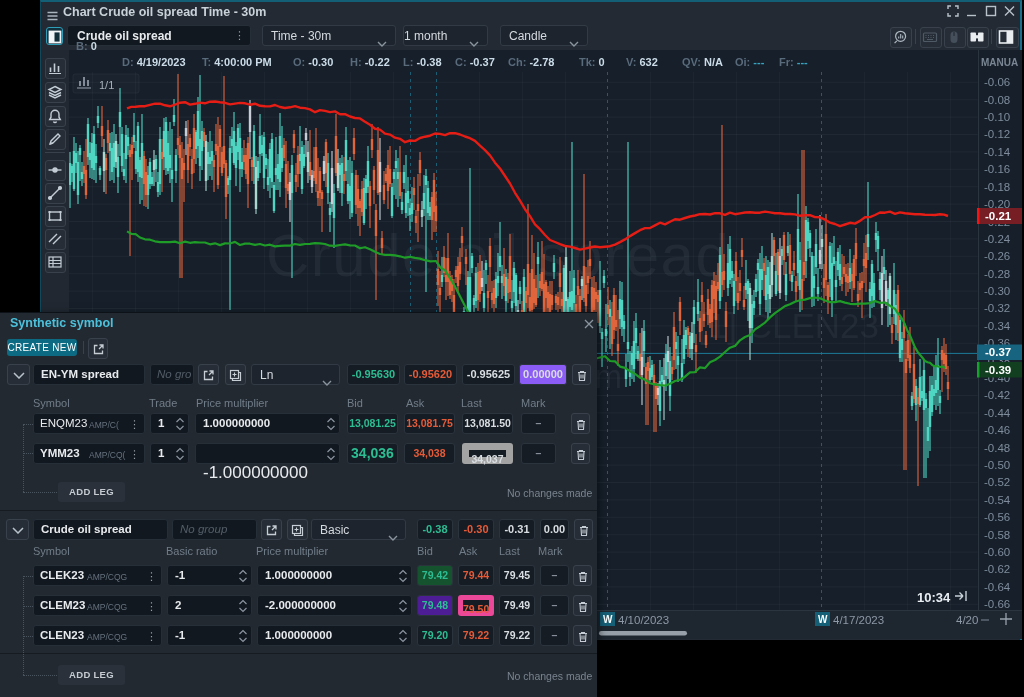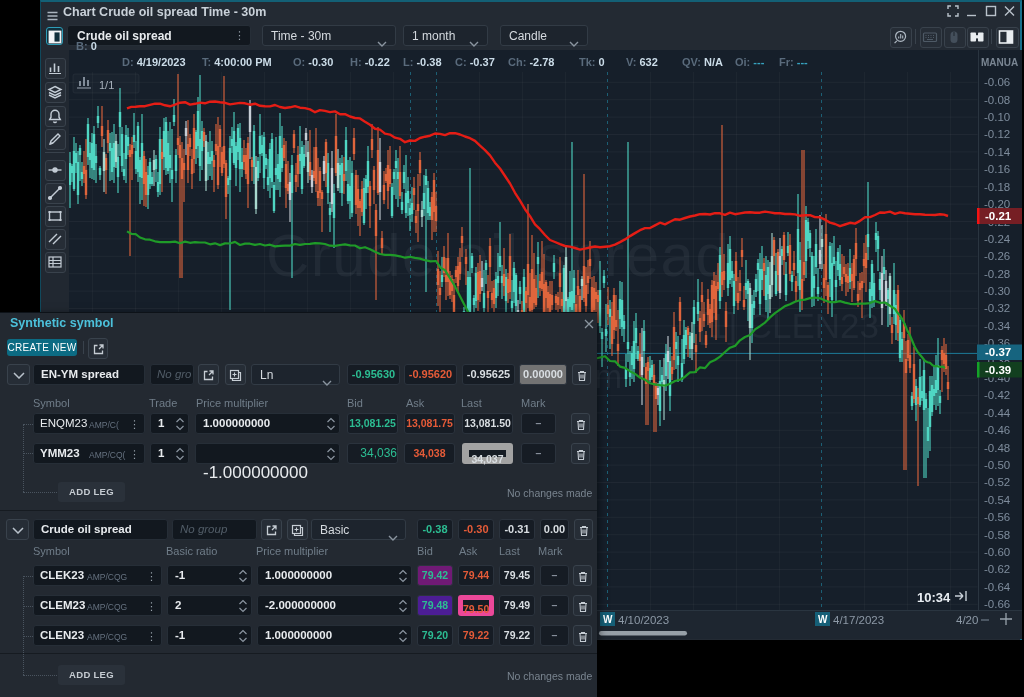--- a/index.html
+++ b/index.html
@@ -20,21 +20,21 @@
       <rect x="1.5" y="1.5" width="11" height="11" fill="none" stroke="#f2f5f7" stroke-width="1.8"></rect>
       <rect x="1.5" y="1.5" width="5" height="11" fill="#f2f5f7"></rect>
     </svg></div>
 <div style="position:absolute;left:67px;top:25px;width:184px;height:21px;background:#12181f;border:1px solid #262e37;border-radius:3px;box-sizing:border-box">
     <span style="position:absolute;left:9px;top:3px;font-size:12px;font-weight:bold;color:#e8ebee">Crude oil spread</span>
     <span style="position:absolute;right:5px;top:3px;color:#97a1ab;font-size:11px">⋮</span>
   </div>
 <div style="position:absolute;left:262px;top:25px;width:134px;height:21px;background:#1d242d;border:1px solid #323b45;border-radius:3px;color:#d5dadf;font-size:12px;line-height:20px;padding-left:8px;box-sizing:border-box">Time - 30m<span style="position:absolute;right:8px;top:7px"><svg width="10" height="6" viewBox="0 0 10 6" xmlns="http://www.w3.org/2000/svg">
         <path d="M1 1l4 4 4-4" fill="none" stroke="#8b95a0" stroke-width="1.4"></path>
       </svg></span></div>
-<div style="position:absolute;left:403px;top:25px;width:85px;height:21px;background:#1d242d;border:1px solid #323b45;border-radius:3px;color:#d5dadf;font-size:12px;line-height:20px;padding-left:8px;box-sizing:border-box">1 month<span style="position:absolute;right:8px;top:7px"><svg width="10" height="6" viewBox="0 0 10 6" xmlns="http://www.w3.org/2000/svg">
+<div style="position:absolute;left:403px;top:25px;width:85px;height:21px;background:#1d242d;border:1px solid #323b45;border-radius:3px;color:#d5dadf;font-size:12px;line-height:20px;box-sizing:border-box">1 month<span style="position:absolute;right:8px;top:7px"><svg width="10" height="6" viewBox="0 0 10 6" xmlns="http://www.w3.org/2000/svg">
         <path d="M1 1l4 4 4-4" fill="none" stroke="#8b95a0" stroke-width="1.4"></path>
       </svg></span></div>
 <div style="position:absolute;left:500px;top:25px;width:88px;height:21px;background:#1d242d;border:1px solid #323b45;border-radius:3px;color:#d5dadf;font-size:12px;line-height:20px;padding-left:8px;box-sizing:border-box">Candle<span style="position:absolute;right:8px;top:7px"><svg width="10" height="6" viewBox="0 0 10 6" xmlns="http://www.w3.org/2000/svg">
         <path d="M1 1l4 4 4-4" fill="none" stroke="#8b95a0" stroke-width="1.4"></path>
       </svg></span></div>
 <div style="position:absolute;left:890px;top:27px;width:20px;height:19px;border:1px solid #39424c;border-radius:3px;background:#262d36;"><svg width="18" height="18" viewBox="0 0 18 18" xmlns="http://www.w3.org/2000/svg">
       <g fill="none" stroke="#aeb8c2" stroke-width="1.2">
         <circle cx="9.6" cy="8.3" r="5"></circle>
         <path d="M5.8 12.8L3.6 15.2"></path>
         <path d="M7.7 10.6V8.6M9.7 10.6V5.9M11.7 10.6V7.6" stroke-width="1.1"></path>
@@ -277,21 +277,21 @@
     </svg></div>
 <div style="position:absolute;left:251px;top:364px;width:89px;height:21px;background:#1d242d;border:1px solid #323b45;border-radius:3px;box-sizing:border-box;">
     <span style="position:absolute;left:8px;top:3px;font-size:12px;color:#d5dadf">Ln</span>
     <span style="position:absolute;right:7px;top:7px"><svg width="10" height="6" viewBox="0 0 10 6" xmlns="http://www.w3.org/2000/svg">
         <path d="M1 1l4 4 4-4" fill="none" stroke="#8b95a0" stroke-width="1.4"></path>
       </svg></span>
   </div>
 <div style="position:absolute;left:347px;top:364px;width:53px;height:21px;background:#161c24;border:1px solid #2b333d;border-radius:3px;box-sizing:border-box;text-align:center;line-height:19px;font-size:11px;font-weight:bold;color:#2cbd92">-0.95630</div>
 <div style="position:absolute;left:404px;top:364px;width:53px;height:21px;background:#161c24;border:1px solid #2b333d;border-radius:3px;box-sizing:border-box;text-align:center;line-height:19px;font-size:11px;font-weight:bold;color:#e55b38">-0.95620</div>
 <div style="position:absolute;left:462px;top:364px;width:53px;height:21px;background:#161c24;border:1px solid #2b333d;border-radius:3px;box-sizing:border-box;text-align:center;line-height:19px;font-size:11px;font-weight:bold;color:#d9dee2">-0.95625</div>
-<div style="position:absolute;left:519px;top:364px;width:48px;height:21px;background:#737373;border:1px solid #2b333d;border-radius:3px;box-sizing:border-box;text-align:center;line-height:19px;font-size:11px;font-weight:bold;color:#d9dee2">0.00000</div>
+<div style="position:absolute;left:519px;top:364px;width:48px;height:21px;background:#8b5cf6;border:1px solid #2b333d;border-radius:3px;box-sizing:border-box;text-align:center;line-height:19px;font-size:11px;font-weight:bold;color:#d9dee2">0.00000</div>
 <div style="position:absolute;left:572px;top:364px;width:19px;height:21px;background:#262d36;border:1px solid #39424c;border-radius:3px;box-sizing:border-box;text-align:center;padding-top:3px"><svg width="12" height="13" viewBox="0 0 12 13" xmlns="http://www.w3.org/2000/svg">
       <g fill="none" stroke="#c6cdd4" stroke-width="1.1">
         <path d="M2 3.5h8M4.5 3.5v-1h3v1M3 3.5l.5 8h5l.5-8"></path>
         <path d="M5 5.5v4M7 5.5v4"></path>
       </g>
     </svg></div>
 <div style="position:absolute;left:33px;top:397px;font-size:11px;color:#707d89">Symbol</div>
 <div style="position:absolute;left:149px;top:397px;font-size:11px;color:#707d89">Trade</div>
 <div style="position:absolute;left:196px;top:397px;font-size:11px;color:#707d89">Price multiplier</div>
 <div style="position:absolute;left:347px;top:397px;font-size:11px;color:#707d89">Bid</div>
@@ -347,21 +347,21 @@
   </div>
 <div style="position:absolute;left:195px;top:443px;width:145px;height:21px;background:#12181f;border:1px solid #262e37;border-radius:3px;box-sizing:border-box;">
     <span style="position:absolute;left:7px;top:19px;font-size:17px;font-weight:normal;color:#e8ebee">-1.000000000</span>
     <span style="position:absolute;right:3px;top:2px"><svg width="10" height="16" viewBox="0 0 10 16" xmlns="http://www.w3.org/2000/svg">
         <g fill="none" stroke="#8b95a0" stroke-width="1.2">
           <path d="M1.5 6l3.5-3.5L8.5 6"></path>
           <path d="M1.5 10l3.5 3.5L8.5 10"></path>
         </g>
       </svg></span>
   </div>
-<div style="position:absolute;left:347px;top:443px;width:51px;height:21px;background:#161c24;border:1px solid #2b333d;border-radius:3px;box-sizing:border-box;text-align:right;line-height:19px;font-size:12px;font-weight:normal;color:#2cbd92">34,036</div>
+<div style="position:absolute;left:347px;top:443px;width:51px;height:21px;background:#161c24;border:1px solid #2b333d;border-radius:3px;box-sizing:border-box;text-align:center;line-height:19px;font-size:14px;font-weight:bold;color:#2cbd92">34,036</div>
 <div style="position:absolute;left:404px;top:443px;width:51px;height:21px;background:#161c24;border:1px solid #2b333d;border-radius:3px;box-sizing:border-box;text-align:center;line-height:19px;font-size:10.5px;font-weight:bold;color:#e55b38">34,038</div>
 <div style="position:absolute;left:462px;top:443px;width:51px;height:21px;background:#161c24;border:7px solid #a3a3a3;border-radius:3px;box-sizing:border-box;text-align:center;line-height:19px;font-size:10.5px;font-weight:bold;color:#d9dee2">34,037</div>
 <div style="position:absolute;left:521px;top:443px;width:35px;height:21px;background:#161c24;border:1px solid #2b333d;border-radius:3px;box-sizing:border-box;text-align:center;line-height:19px;font-size:10.5px;font-weight:bold;color:#8a939e">–</div>
 <div style="position:absolute;left:571px;top:443px;width:19px;height:21px;background:#262d36;border:1px solid #39424c;border-radius:3px;box-sizing:border-box;text-align:center;padding-top:3px"><svg width="12" height="13" viewBox="0 0 12 13" xmlns="http://www.w3.org/2000/svg">
       <g fill="none" stroke="#c6cdd4" stroke-width="1.1">
         <path d="M2 3.5h8M4.5 3.5v-1h3v1M3 3.5l.5 8h5l.5-8"></path>
         <path d="M5 5.5v4M7 5.5v4"></path>
       </g>
     </svg></div>
 <div style="position:absolute;left:23px;top:424px;width:1px;height:68px;border-left:1px dotted #4a545f"></div>
@@ -434,21 +434,21 @@
   </div>
 <div style="position:absolute;left:257px;top:565px;width:155px;height:21px;background:#12181f;border:1px solid #262e37;border-radius:3px;box-sizing:border-box;">
     <span style="position:absolute;left:7px;top:3px;font-size:11.5px;font-weight:bold;color:#e8ebee">1.000000000</span>
     <span style="position:absolute;right:3px;top:2px"><svg width="10" height="16" viewBox="0 0 10 16" xmlns="http://www.w3.org/2000/svg">
         <g fill="none" stroke="#8b95a0" stroke-width="1.2">
           <path d="M1.5 6l3.5-3.5L8.5 6"></path>
           <path d="M1.5 10l3.5 3.5L8.5 10"></path>
         </g>
       </svg></span>
   </div>
-<div style="position:absolute;left:417px;top:565px;width:36px;height:21px;background:#701a75;border:1px solid #2b333d;border-radius:3px;box-sizing:border-box;text-align:center;line-height:19px;font-size:10.5px;font-weight:bold;color:#2cbd92">79.42</div>
+<div style="position:absolute;left:417px;top:565px;width:36px;height:21px;background:#14532d;border:1px solid #2b333d;border-radius:3px;box-sizing:border-box;text-align:center;line-height:19px;font-size:10.5px;font-weight:bold;color:#2cbd92">79.42</div>
 <div style="position:absolute;left:458px;top:565px;width:36px;height:21px;background:#161c24;border:1px solid #2b333d;border-radius:3px;box-sizing:border-box;text-align:center;line-height:19px;font-size:10.5px;font-weight:bold;color:#e55b38">79.44</div>
 <div style="position:absolute;left:499px;top:565px;width:36px;height:21px;background:#161c24;border:1px solid #2b333d;border-radius:3px;box-sizing:border-box;text-align:center;line-height:19px;font-size:10.5px;font-weight:bold;color:#d9dee2">79.45</div>
 <div style="position:absolute;left:540px;top:565px;width:29px;height:21px;background:#161c24;border:1px solid #2b333d;border-radius:3px;box-sizing:border-box;text-align:center;line-height:19px;font-size:10.5px;font-weight:bold;color:#8a939e">–</div>
 <div style="position:absolute;left:573px;top:565px;width:19px;height:21px;background:#262d36;border:1px solid #39424c;border-radius:3px;box-sizing:border-box;text-align:center;padding-top:3px"><svg width="12" height="13" viewBox="0 0 12 13" xmlns="http://www.w3.org/2000/svg">
       <g fill="none" stroke="#c6cdd4" stroke-width="1.1">
         <path d="M2 3.5h8M4.5 3.5v-1h3v1M3 3.5l.5 8h5l.5-8"></path>
         <path d="M5 5.5v4M7 5.5v4"></path>
       </g>
     </svg></div>
 <div style="position:absolute;left:33px;top:595px;width:129px;height:21px;background:#12181f;border:1px solid #262e37;border-radius:3px;box-sizing:border-box;">

